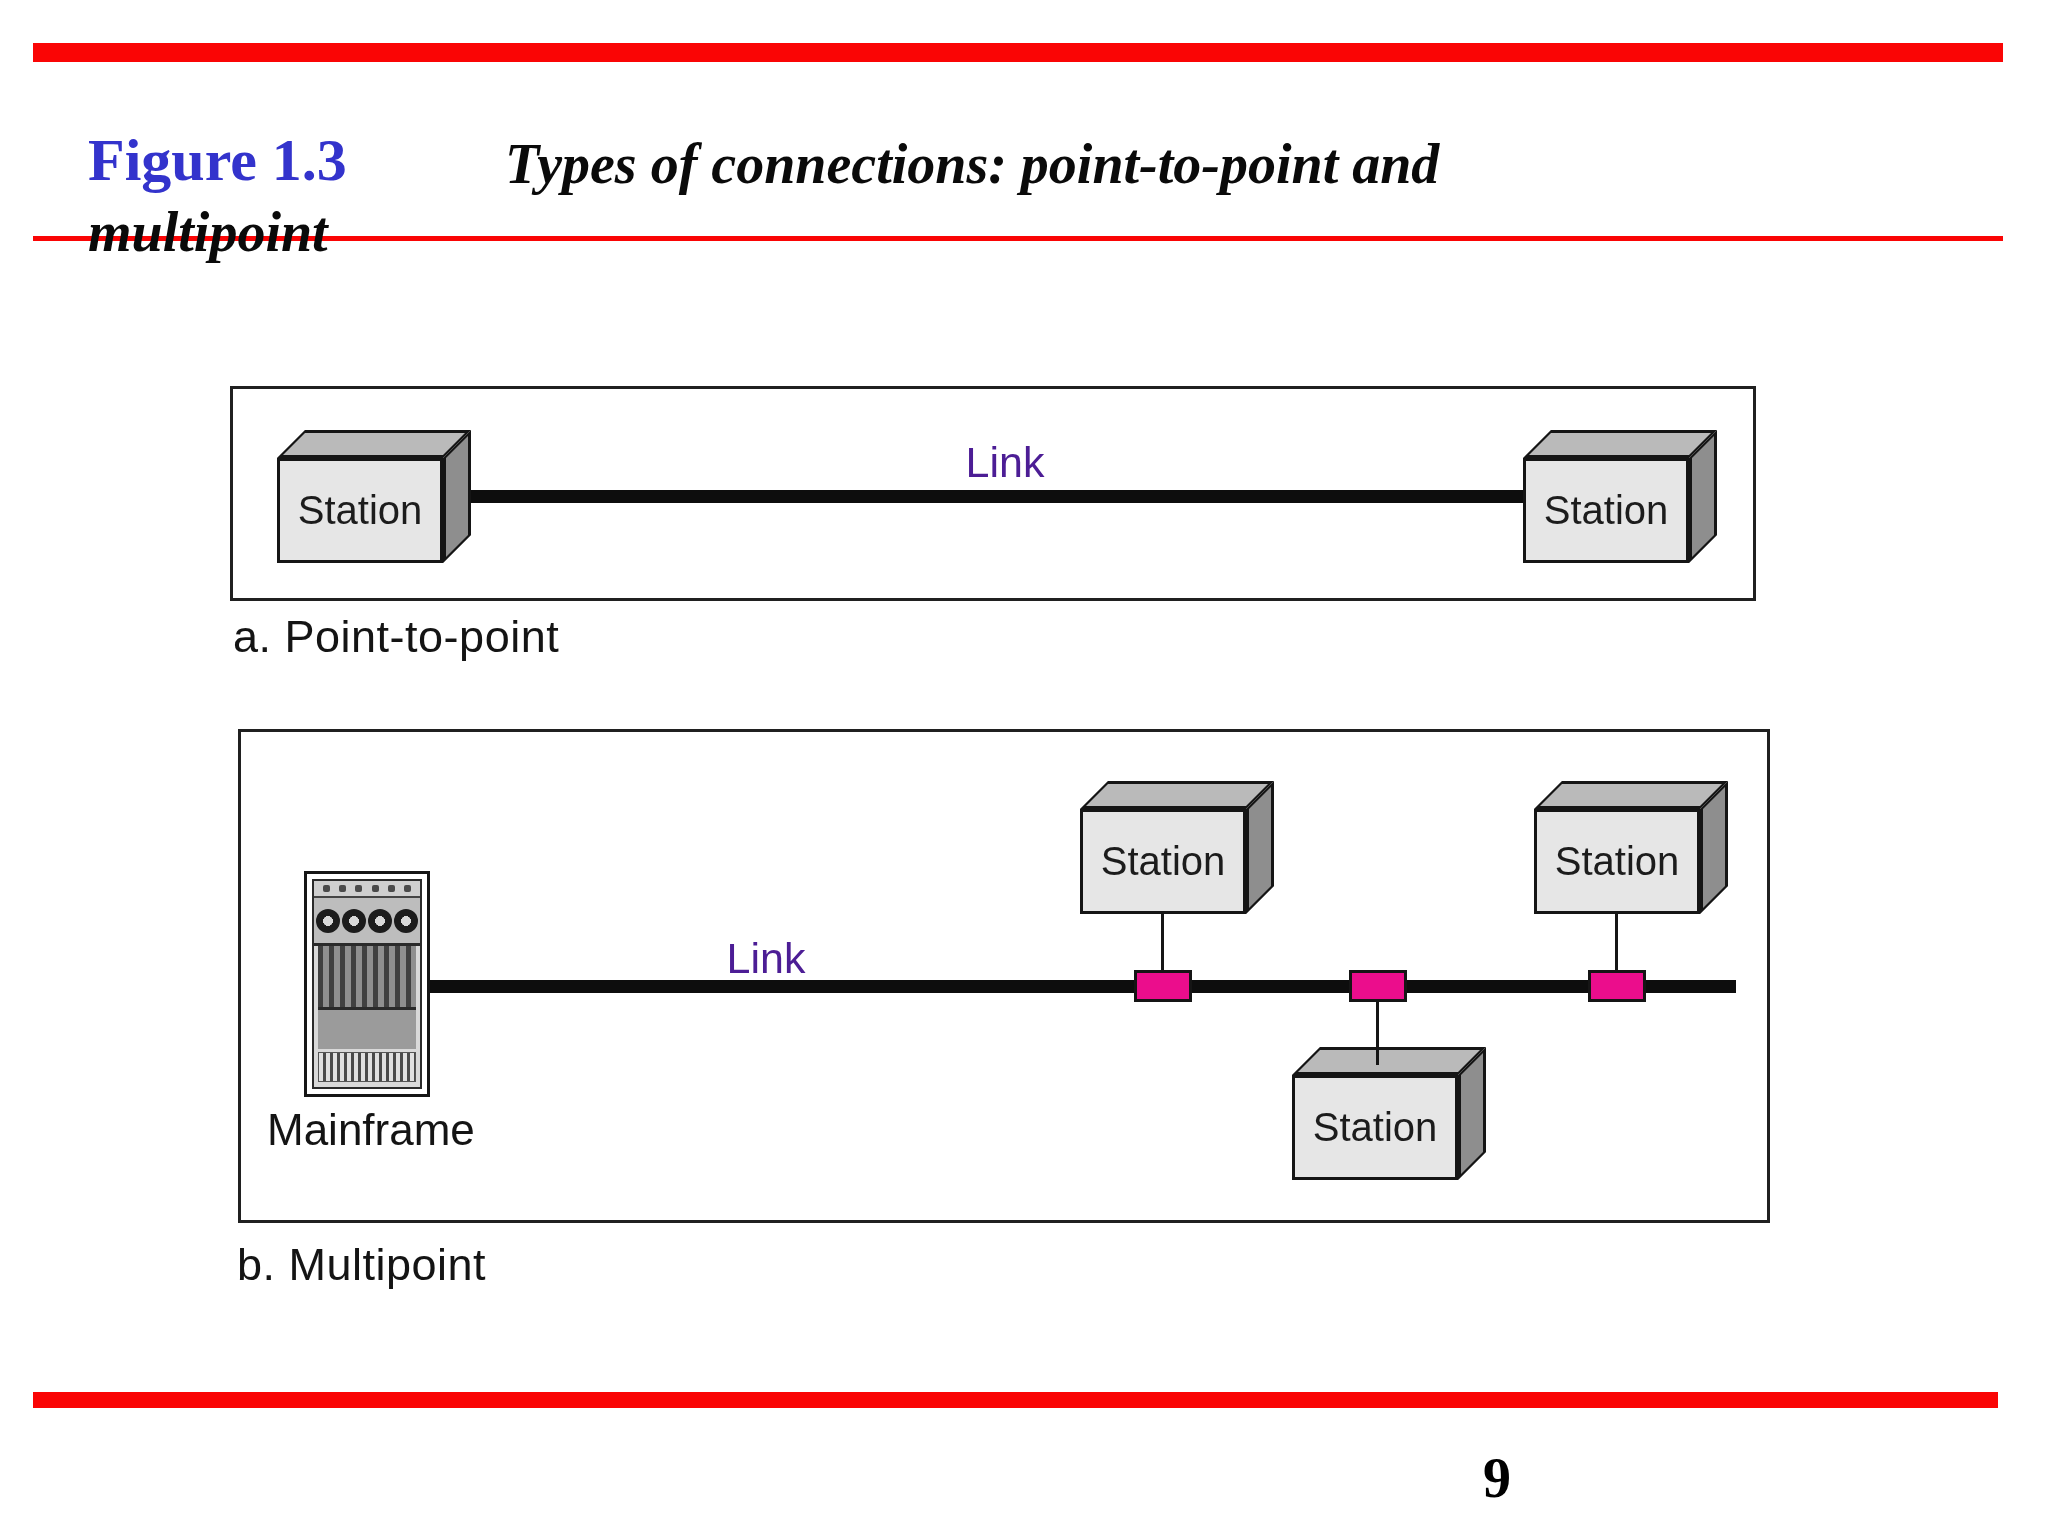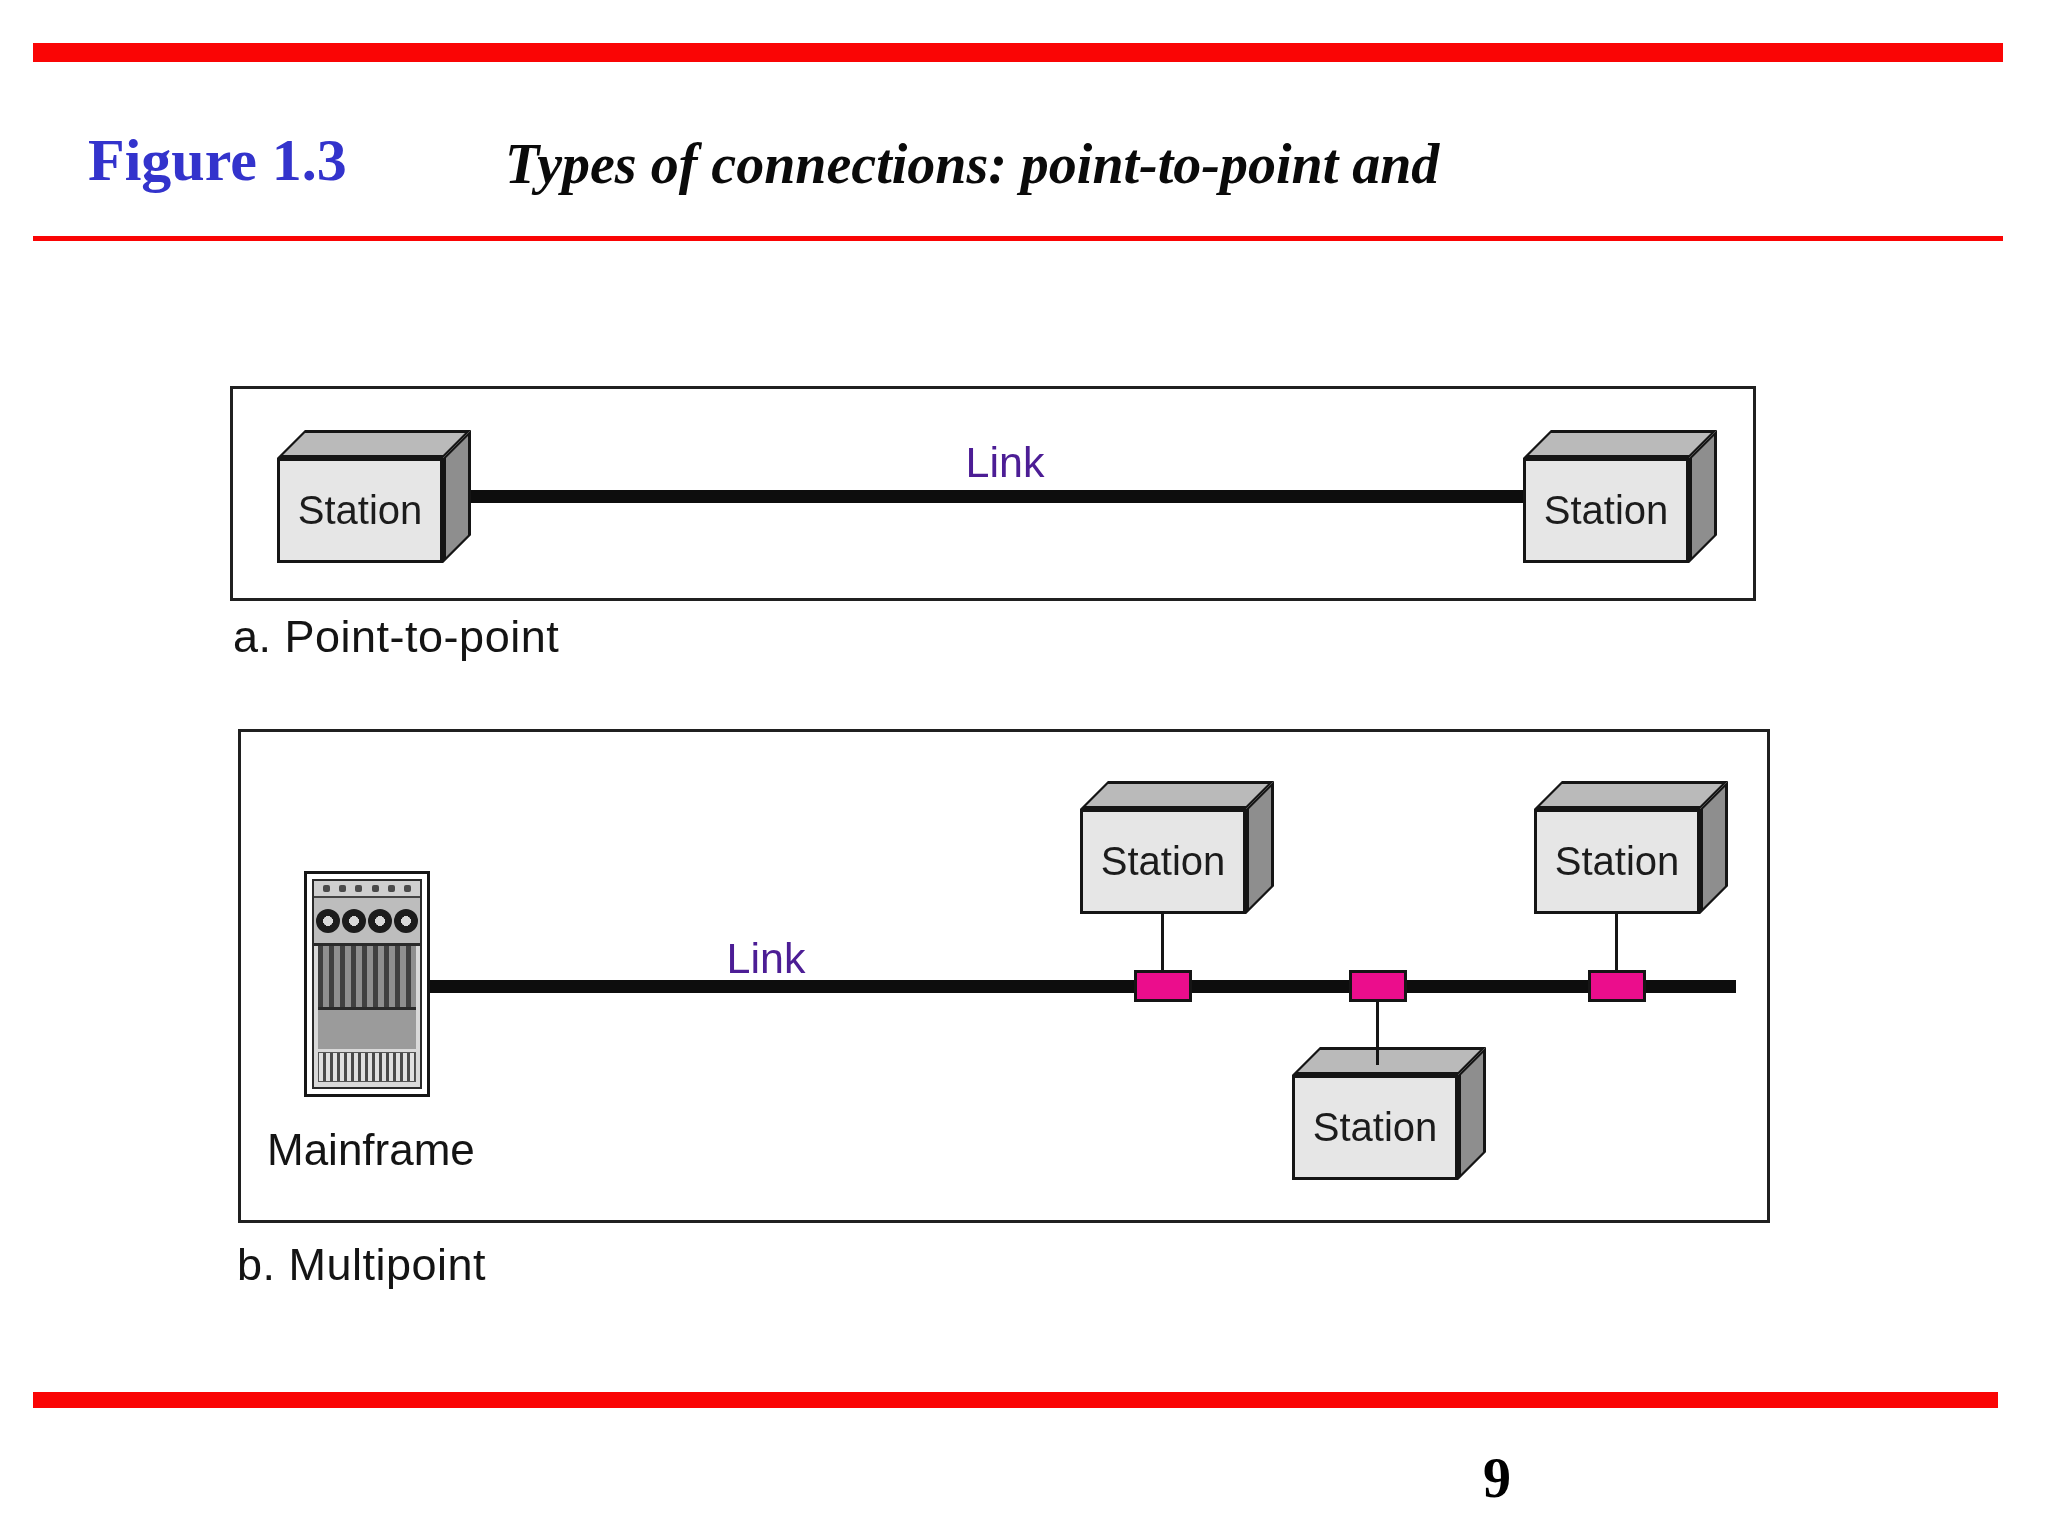--- a/index.html
+++ b/index.html
@@ -77,35 +77,36 @@
               display:flex; align-items:center; justify-content:space-evenly; }
   .reel { width:24px; height:24px; border-radius:50%;
           background:radial-gradient(circle, #d8d8d8 0 28%, #1c1c1c 30% 72%, #777 74% 100%); }
   .mf-bars { flex:none; height:64px; margin:0 4px;
              background:repeating-linear-gradient(90deg,#404040 0 5px,#8f8f8f 5px 11px);
              border-bottom:3px solid #2a2a2a; }
   .mf-plain { flex:1; background:#9b9b9b; margin:0 4px; }
   .mf-stripes { flex:none; height:30px; margin:3px 4px 5px; border:1px solid #555;
                 background:repeating-linear-gradient(90deg,#e0e0e0 0 4px,#4a4a4a 4px 7px); }
   .mf-label { position:absolute; left:26px; top:376px; width:200px; text-align:left;
-              font-size:44px; color:#141414; line-height:1;margin-top:20px; }
+              font-size:44px; color:#141414; line-height:1; }
   
   .page-number { position:absolute; left:1483px; top:1450px;
                  font-family:"Liberation Serif", serif; font-weight:700; font-size:56px;
                  color:#000; line-height:1; }
 </style>
 </head>
 <body>
 
 <div class="slide">
 
   <div class="bar top-bar"></div>
 
   <span class="fig-label">Figure 1.3</span>
   <span class="title-line1">Types of connections: point-to-point and</span>
+  <span class="title-line2">multipoint</span>
   <div class="title-rule"></div>
 
   <div class="diagram diagram-a">
     <div class="hline line-a"></div>
     <div class="link-label link-a">Link</div>
 
     <div class="box3d st-a-left">
       <div class="f-top"></div>
       <div class="f-side"></div>
       <div class="f-front">Station</div>

